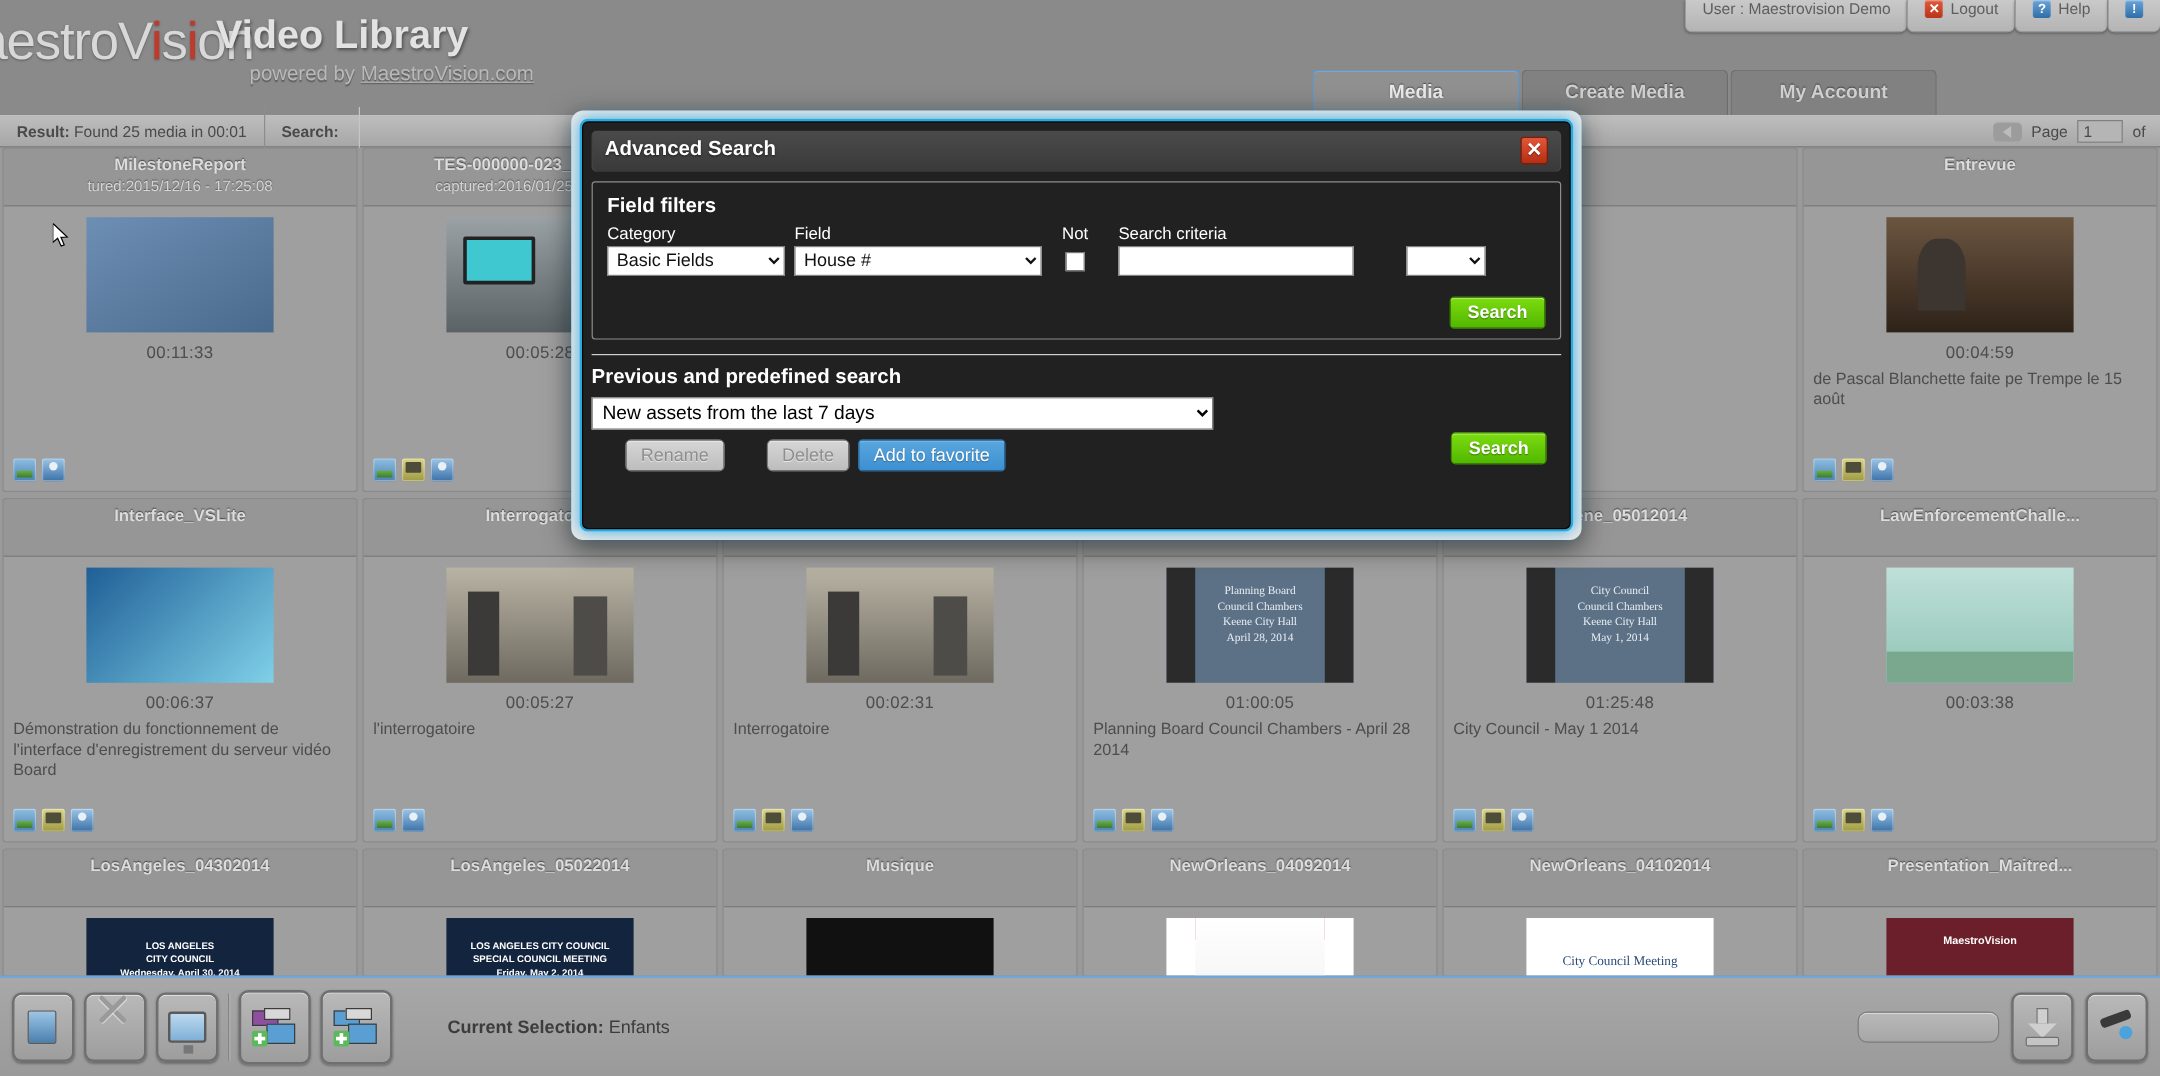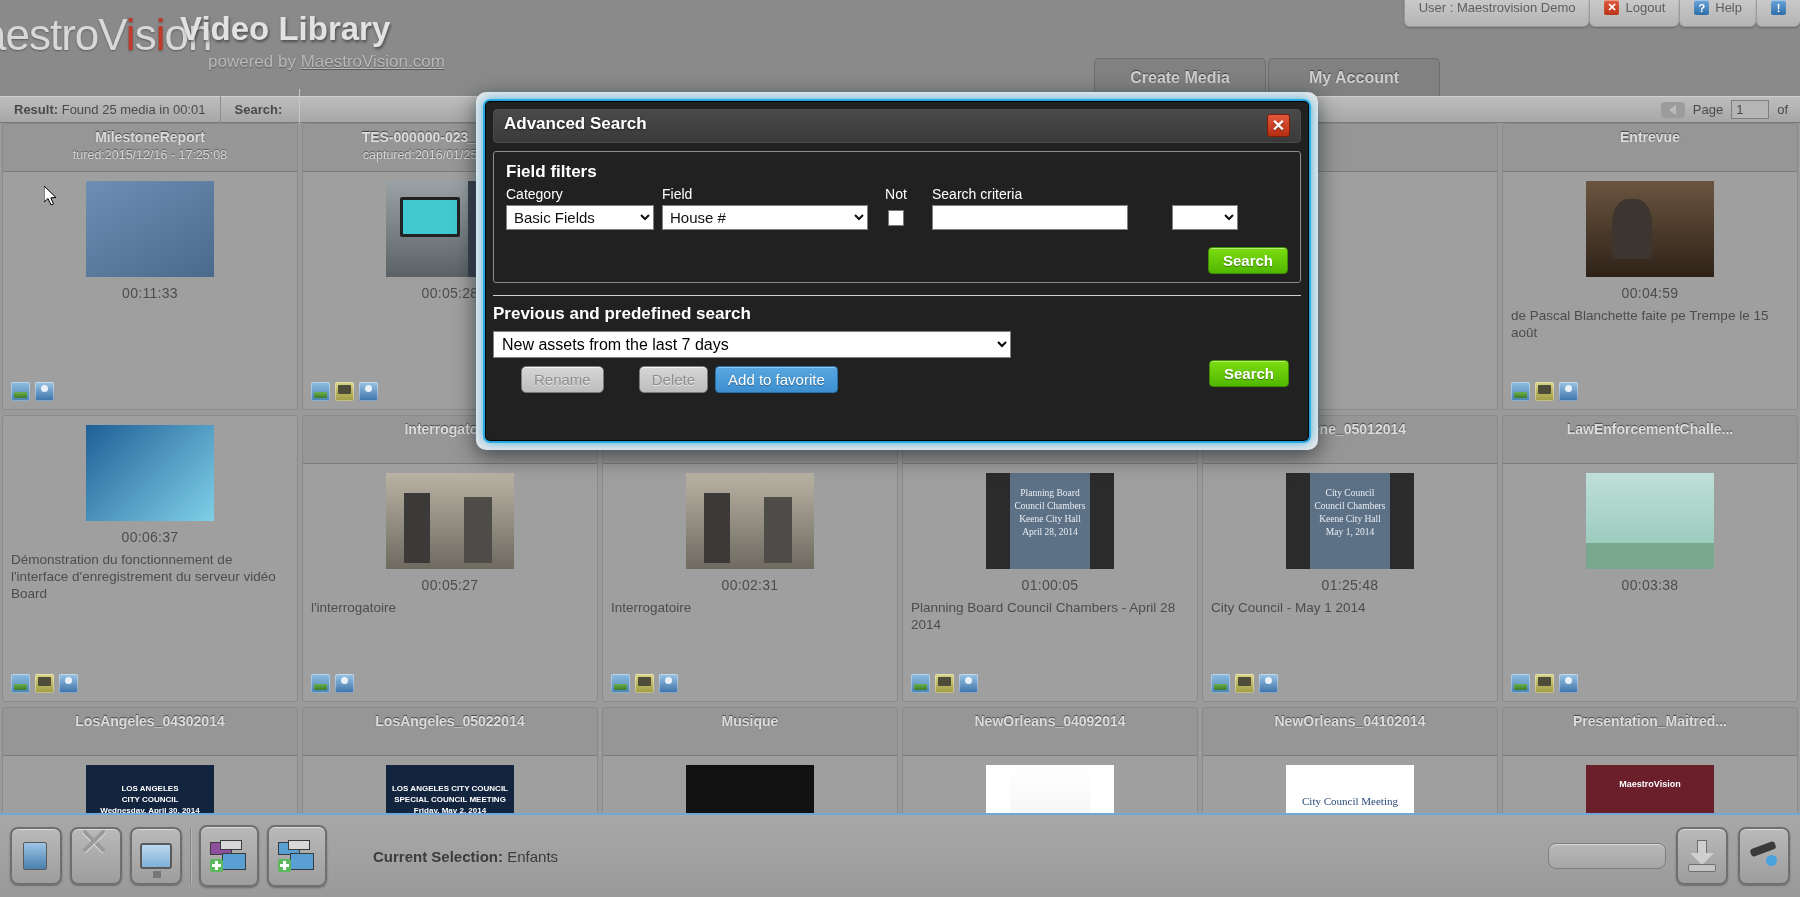--- a/index.html
+++ b/index.html
@@ -125,21 +125,21 @@
     text-shadow:0 -1px 1px rgba(0,0,0,.55);
     white-space:nowrap; overflow:hidden; text-overflow:clip;
     line-height:19px;
   }
   .cardcap {
     font-size:12.5px; color:#d6d6d6; line-height:17px;
     text-shadow:0 -1px 1px rgba(0,0,0,.45);
     white-space:nowrap; overflow:hidden;
   }
   .thumbwrap { height:105px; display:flex; align-items:center; justify-content:center; padding-top:8px;}
-  .thumb { width:128px; height:96px; background:#2a2a2a; position:relative; overflow:hidden;text-decoration:underline; }
+  .thumb { width:156px; height:96px; background:#2a2a2a; position:relative; overflow:hidden;text-decoration:underline; }
   .dur { text-align:center; font-size:14px; color:#4d4d4d; padding-top:8px; letter-spacing:.3px; }
   .desc {
     font-size:13.5px; color:#4d4d4d; line-height:17px;
     padding:6px 8px 0; max-height:58px; overflow:hidden;
   }
   .iconrow { position:absolute; left:8px; bottom:8px; display:flex; gap:5px; }
   .micon {
     width:19px;height:19px;border-radius:2px;
     box-shadow:inset 0 0 0 1px rgba(255,255,255,.35);
     position:relative; overflow:hidden;
@@ -344,20 +344,23 @@
     <div class="ubox">
       <span class="sq blue">?</span>
       <span>Help</span>
     </div>
     <div class="ubox">
       <span class="sq blue">!</span>
     </div>
   </div>
 
   <div id="navtabs">
+    <div class="tab active">
+        <span>Media</span>
+      </div>
     <div class="tab">
         <span>Create Media</span>
       </div>
     <div class="tab">
         <span>My Account</span>
       </div>
   </div>
 </div>
 
 <div id="resultbar" class="hatch">
@@ -450,20 +453,24 @@
         </div>
         <div class="dur">00:04:59</div>
         <div class="desc">de Pascal Blanchette faite pe Trempe le 15 août</div>
         <div class="iconrow">
           <div class="micon img"></div>
           <div class="micon mon"></div>
           <div class="micon per"></div>
         </div>
       </div>
       <div class="card h287">
+        <div class="cardhead">
+          <div class="cardtitle">Interface_VSLite</div>
+          <div class="cardcap"></div>
+        </div>
         <div class="thumbwrap">
           <div class="thumb t-vs"></div>
         </div>
         <div class="dur">00:06:37</div>
         <div class="desc">Démonstration du fonctionnement de l'interface d'enregistrement du serveur vidéo Board</div>
         <div class="iconrow">
           <div class="micon img"></div>
           <div class="micon mon"></div>
           <div class="micon per"></div>
         </div>

